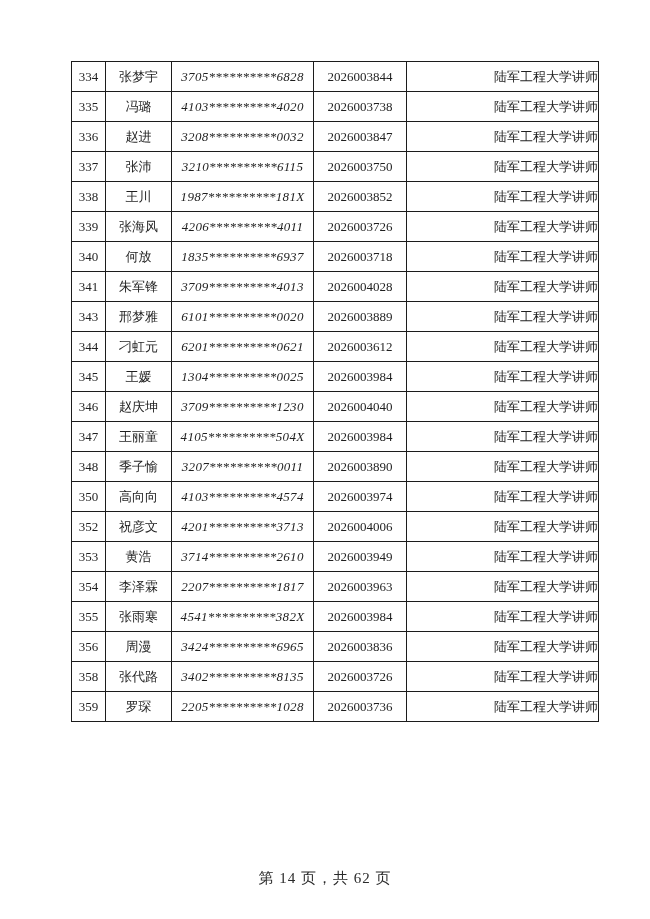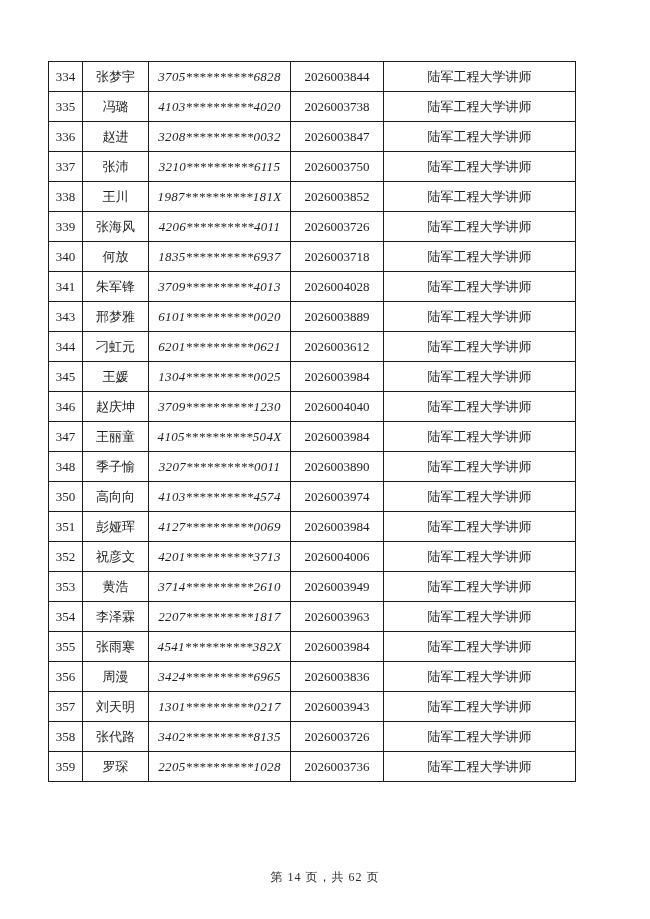--- a/index.html
+++ b/index.html
@@ -11,50 +11,50 @@
     position: relative;
     width: 650px;
     height: 919px;
     background: #ffffff;
     font-family: "Liberation Serif", "DejaVu Serif", serif;
     color: #1f1f1f;
     overflow: hidden;
   }
   table.roster {
     position: absolute;
-    left: 48px;
+    left: 71px;
     top: 61px;
     width: 527px;
     border-collapse: collapse;
     table-layout: fixed;
   }
   table.roster td {
     border: 1.5px solid #1c1c1c;
     height: 29px;
     font-size: 13px;
     text-align: center;
     padding: 0;
     white-space: nowrap;
     overflow: hidden;
     color: #1f1f1f;
   }
   table.roster td.col-position {
-    text-align: center;
+    text-align: right;
   }
   table.roster td.col-idnum {
     letter-spacing: 0.3px;
     font-style: italic;
   }
   .footer {
     position: absolute;
     left: 0;
     top: 869px;
     width: 650px;
     text-align: center;
-    font-size: 12px;
+    font-size: 15px;
     color: #2a2a2a;
     letter-spacing: 1px;
   }
 </style>
 </head>
 <body>
 
 <div class="page">
 
   <table class="roster">
@@ -165,27 +165,20 @@
           <td class="col-position">陆军工程大学讲师</td>
         </tr>
         <tr>
           <td class="col-rownum">350</td>
           <td class="col-name">高向向</td>
           <td class="col-idnum">4103**********4574</td>
           <td class="col-regnum">2026003974</td>
           <td class="col-position">陆军工程大学讲师</td>
         </tr>
         <tr>
-          <td class="col-rownum">351</td>
-          <td class="col-name">彭娅珲</td>
-          <td class="col-idnum">4127**********0069</td>
-          <td class="col-regnum">2026003984</td>
-          <td class="col-position">陆军工程大学讲师</td>
-        </tr>
-        <tr>
           <td class="col-rownum">352</td>
           <td class="col-name">祝彦文</td>
           <td class="col-idnum">4201**********3713</td>
           <td class="col-regnum">2026004006</td>
           <td class="col-position">陆军工程大学讲师</td>
         </tr>
         <tr>
           <td class="col-rownum">353</td>
           <td class="col-name">黄浩</td>
           <td class="col-idnum">3714**********2610</td>
@@ -207,27 +200,20 @@
           <td class="col-position">陆军工程大学讲师</td>
         </tr>
         <tr>
           <td class="col-rownum">356</td>
           <td class="col-name">周漫</td>
           <td class="col-idnum">3424**********6965</td>
           <td class="col-regnum">2026003836</td>
           <td class="col-position">陆军工程大学讲师</td>
         </tr>
         <tr>
-          <td class="col-rownum">357</td>
-          <td class="col-name">刘天明</td>
-          <td class="col-idnum">1301**********0217</td>
-          <td class="col-regnum">2026003943</td>
-          <td class="col-position">陆军工程大学讲师</td>
-        </tr>
-        <tr>
           <td class="col-rownum">358</td>
           <td class="col-name">张代路</td>
           <td class="col-idnum">3402**********8135</td>
           <td class="col-regnum">2026003726</td>
           <td class="col-position">陆军工程大学讲师</td>
         </tr>
         <tr>
           <td class="col-rownum">359</td>
           <td class="col-name">罗琛</td>
           <td class="col-idnum">2205**********1028</td>

